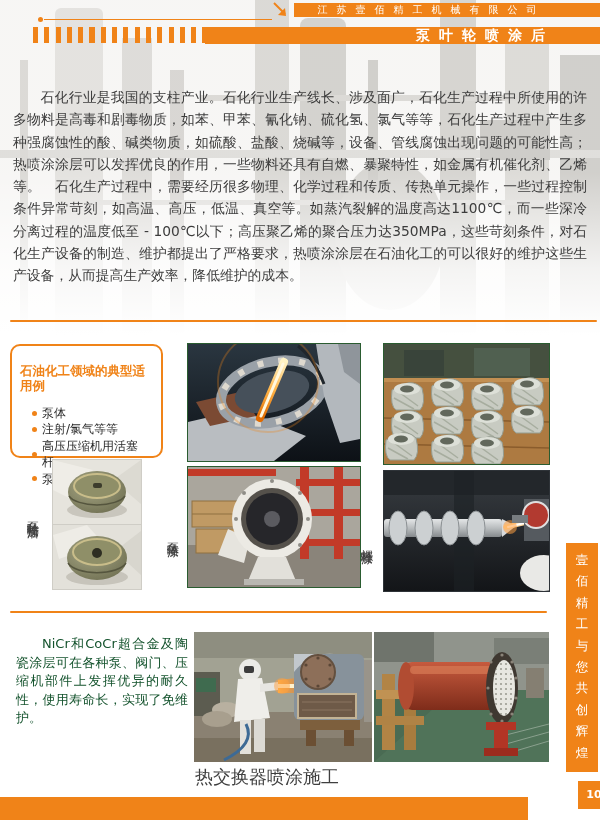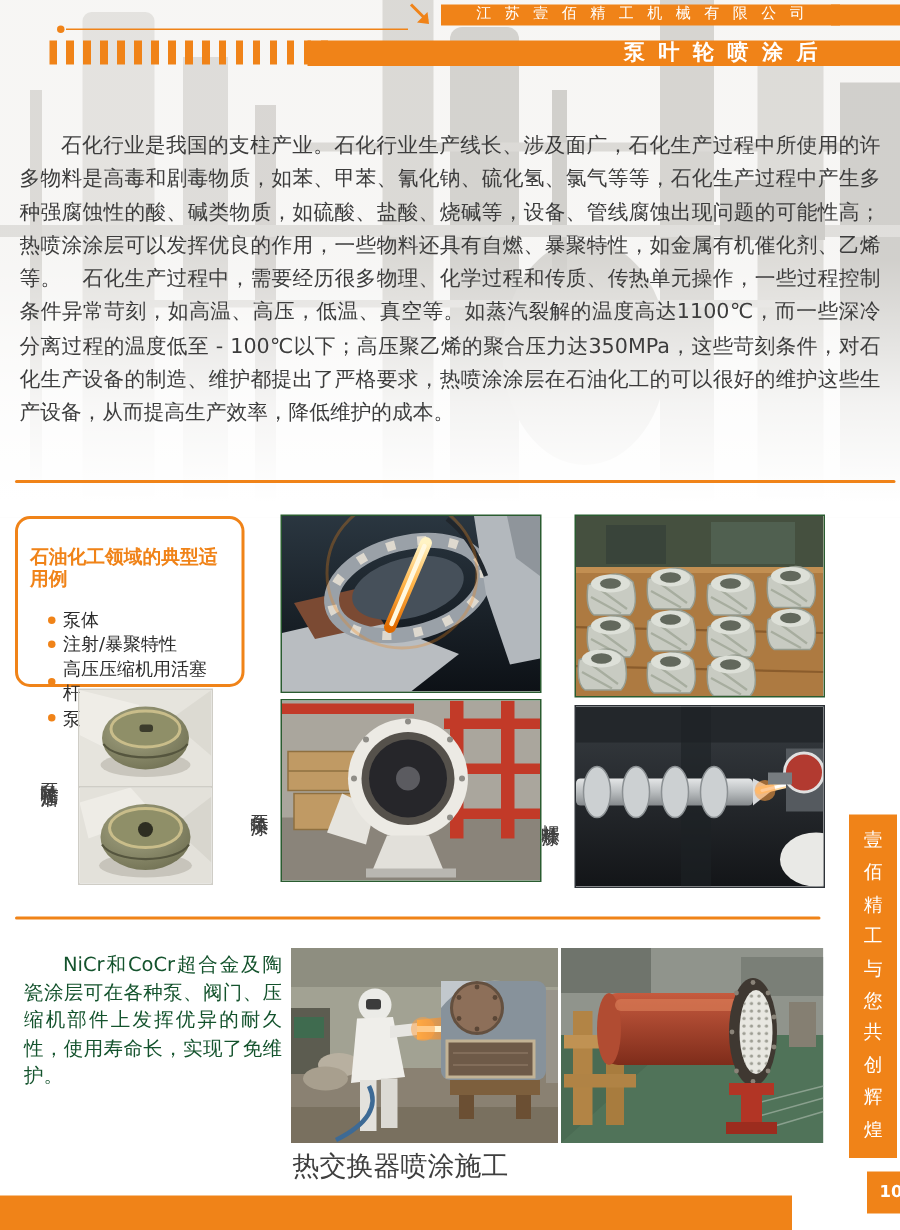--- a/index.html
+++ b/index.html
@@ -145,21 +145,21 @@
 
   <div class="abs apps-box">
     <p class="apps-title">石油化工领域的典型适用例</p>
     <ul class="apps-list">
       <li>
           <span class="bullet"></span>
           <span>泵体</span>
         </li>
       <li>
           <span class="bullet"></span>
-          <span>注射/暴聚特性</span>
+          <span>注射/氯气等等</span>
         </li>
       <li>
           <span class="bullet"></span>
           <span>高压压缩机用活塞杆</span>
         </li>
       <li>
           <span class="bullet"></span>
           <span>泵叶轮</span>
         </li>
     </ul>

